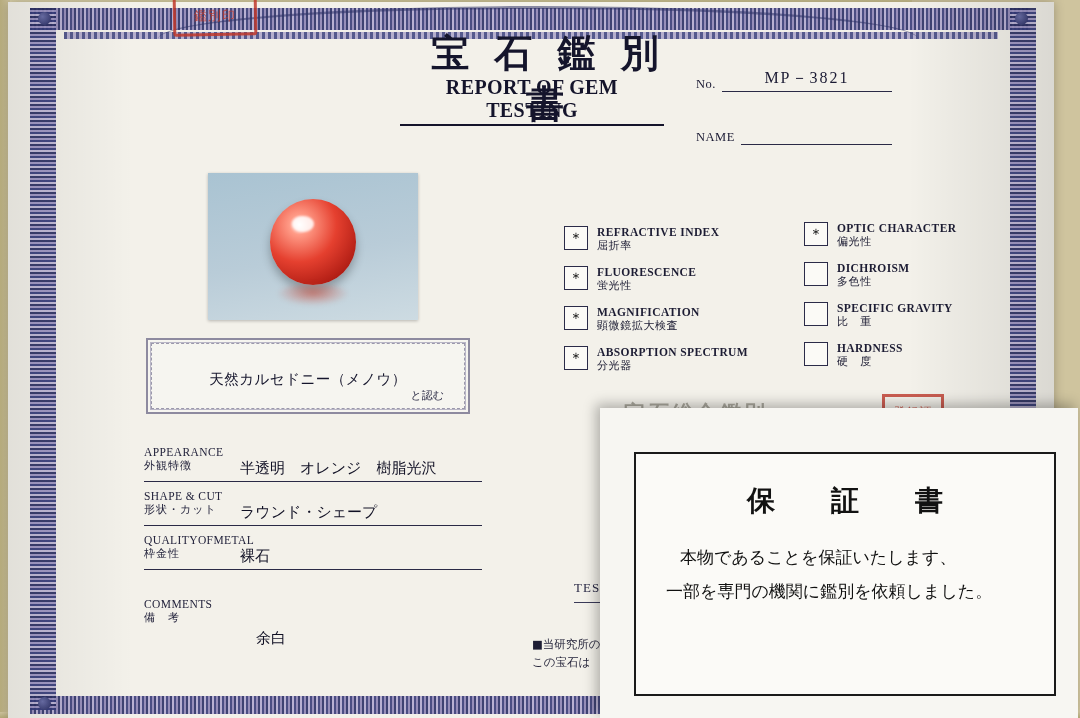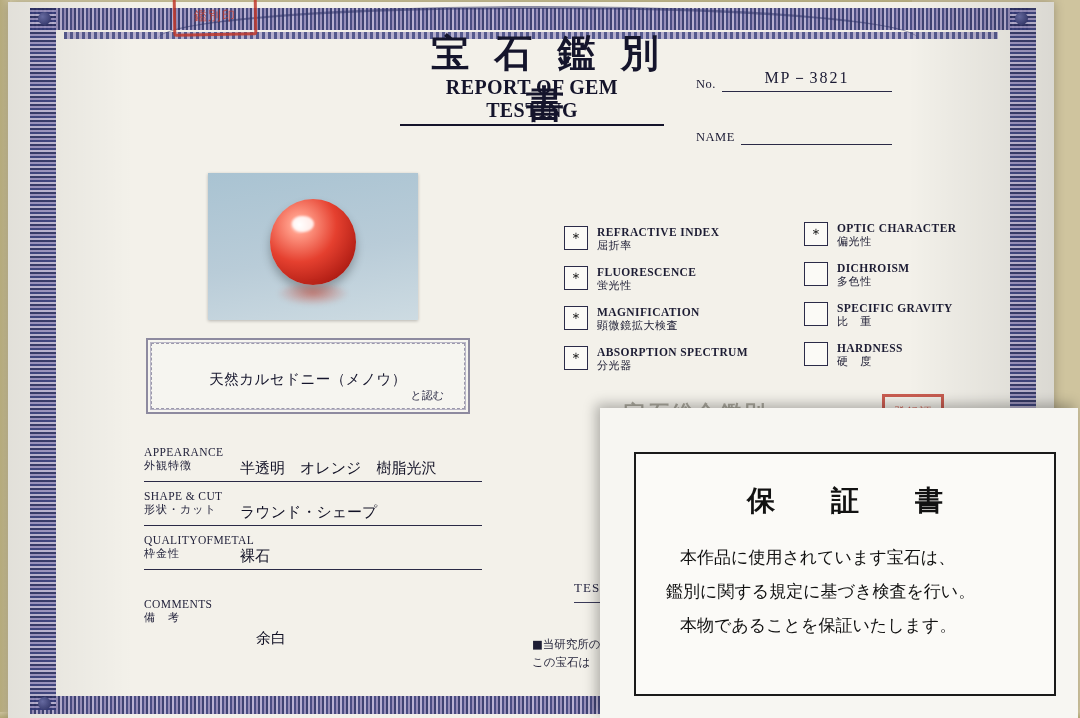--- a/index.html
+++ b/index.html
@@ -398,20 +398,19 @@
       <div>■当研究所の鑑別は、</div>
       <div>この宝石は</div>
     </div>
 
   </div>
 
   <div class="warranty">
     <div class="warranty-inner">
       <div class="w-title">保　証　書</div>
       <div class="w-lines">
-        <div class="w-l1">本作品に使用されています宝石は、</div>
-        <div class="w-l2">鑑別に関する規定に基づき検査を行い。</div>
-        <div class="w-l4">本物であることを保証いたします。</div>
+        <div class="w-l1">本物であることを保証いたします、</div>
+        <div class="w-l2">一部を専門の機関に鑑別を依頼しました。</div>
       </div>
     </div>
   </div>
 
 </div>
 
 </body></html>

